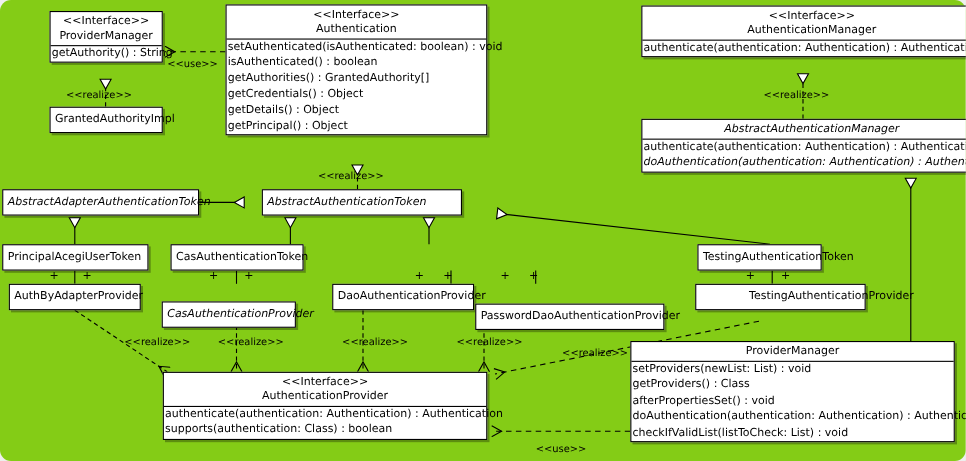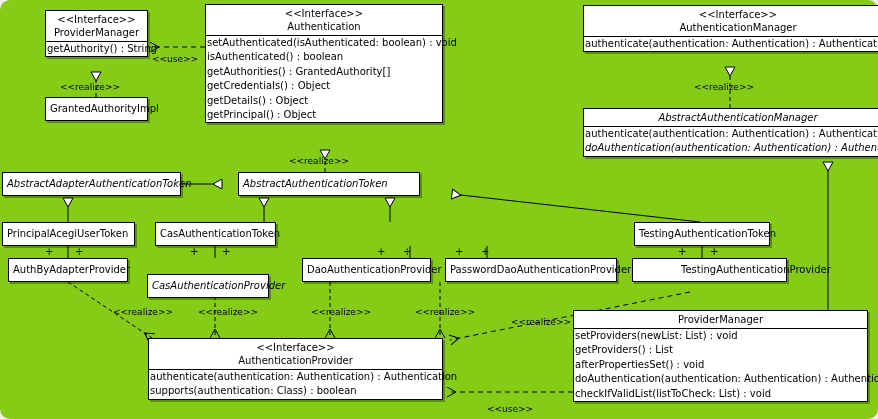--- a/index.html
+++ b/index.html
@@ -238,37 +238,37 @@
 
   <div class="umlbox simple" style="left:2px; top:222px; width:133px;">
     <span class="cname">PrincipalAcegiUserToken</span>
   </div>
 
   <div class="umlbox simple" style="left:155px; top:222px; width:121px;">
     <span class="cname">CasAuthenticationToken</span>
   </div>
 
 
-  <div class="umlbox simple" style="left:634px; top:222px; width:136px;">
+  <div class="umlbox simple" style="left:634px; top:222px; width:113px;">
     <span class="cname">TestingAuthenticationToken</span>
   </div>
 
   <div class="umlbox simple" style="left:8px; top:258px; width:120px;">
     <span class="cname">AuthByAdapterProvider</span>
   </div>
 
   <div class="umlbox simple" style="left:147px; top:274px; width:122px;font-style:italic;">
     <span class="cname">CasAuthenticationProvider</span>
   </div>
 
   <div class="umlbox simple" style="left:302px; top:258px; width:129px;">
     <span class="cname">DaoAuthenticationProvider</span>
   </div>
 
-  <div class="umlbox simple" style="left:432px; top:258px; width:172px;margin-left:13px;">
+  <div class="umlbox simple" style="left:432px; top:276px; width:172px;">
     <span class="cname">PasswordDaoAuthenticationProvider</span>
   </div>
 
   <div class="umlbox simple" style="left:632px; top:258px; width:155px;padding-left:44px;">
     <span class="cname">TestingAuthenticationProvider</span>
   </div>
 
   <div class="umlbox" style="left:148px; top:338px; width:295px;">
     <div class="hdr">
       <span class="stereo">&lt;&lt;Interface&gt;&gt;</span>
@@ -279,21 +279,21 @@
       <span class="member">supports(authentication: Class) : boolean</span>
     </div>
   </div>
 
   <div class="umlbox" style="left:573px; top:310px; width:295px;">
     <div class="hdr">
       <span class="cname">ProviderManager</span>
     </div>
     <div class="compart">
       <span class="member">setProviders(newList: List) : void</span>
-      <span class="member">getProviders() : List</span>
+      <span class="member">getProviders() : Class</span>
       <span class="member">afterPropertiesSet() : void</span>
       <span class="member">doAuthentication(authentication: Authentication) : Authentication</span>
       <span class="member">checkIfValidList(listToCheck: List) : void</span>
     </div>
   </div>
 
   <span class="edgelabel" style="left:152px; top:54px;">&lt;&lt;use&gt;&gt;</span>
 
   <span class="edgelabel" style="left:60px; top:82px;">&lt;&lt;realize&gt;&gt;</span>
 

